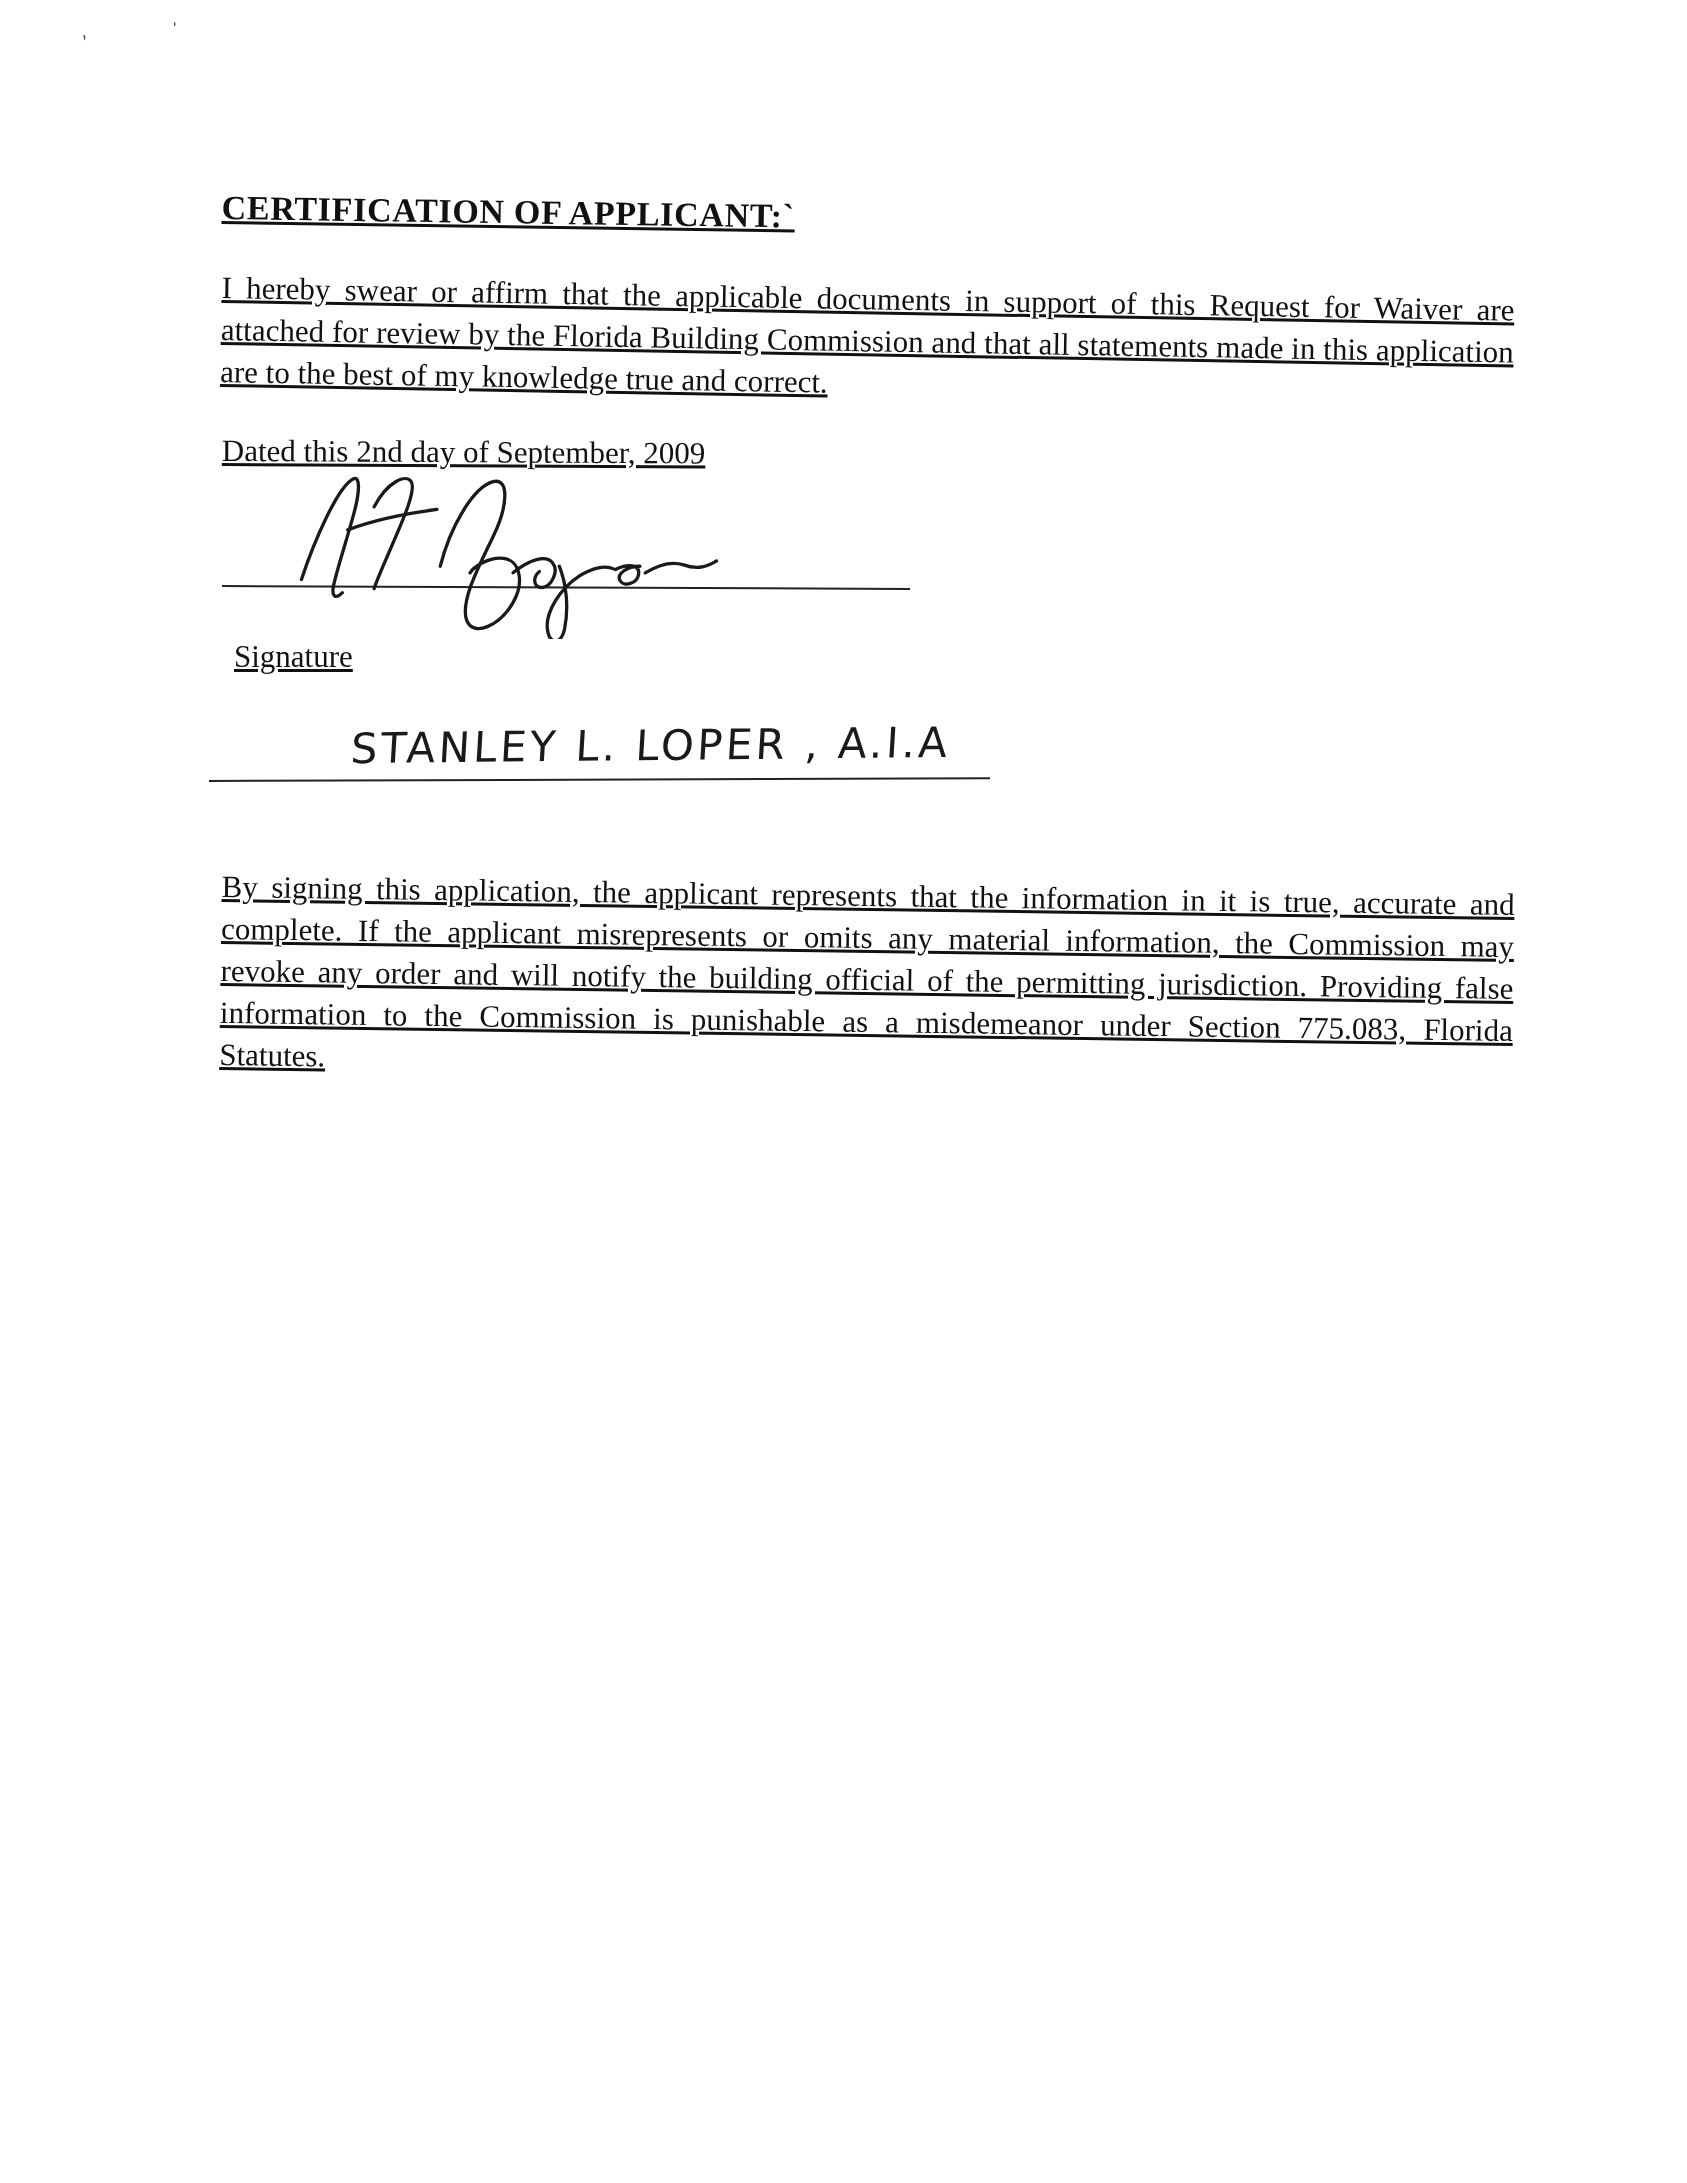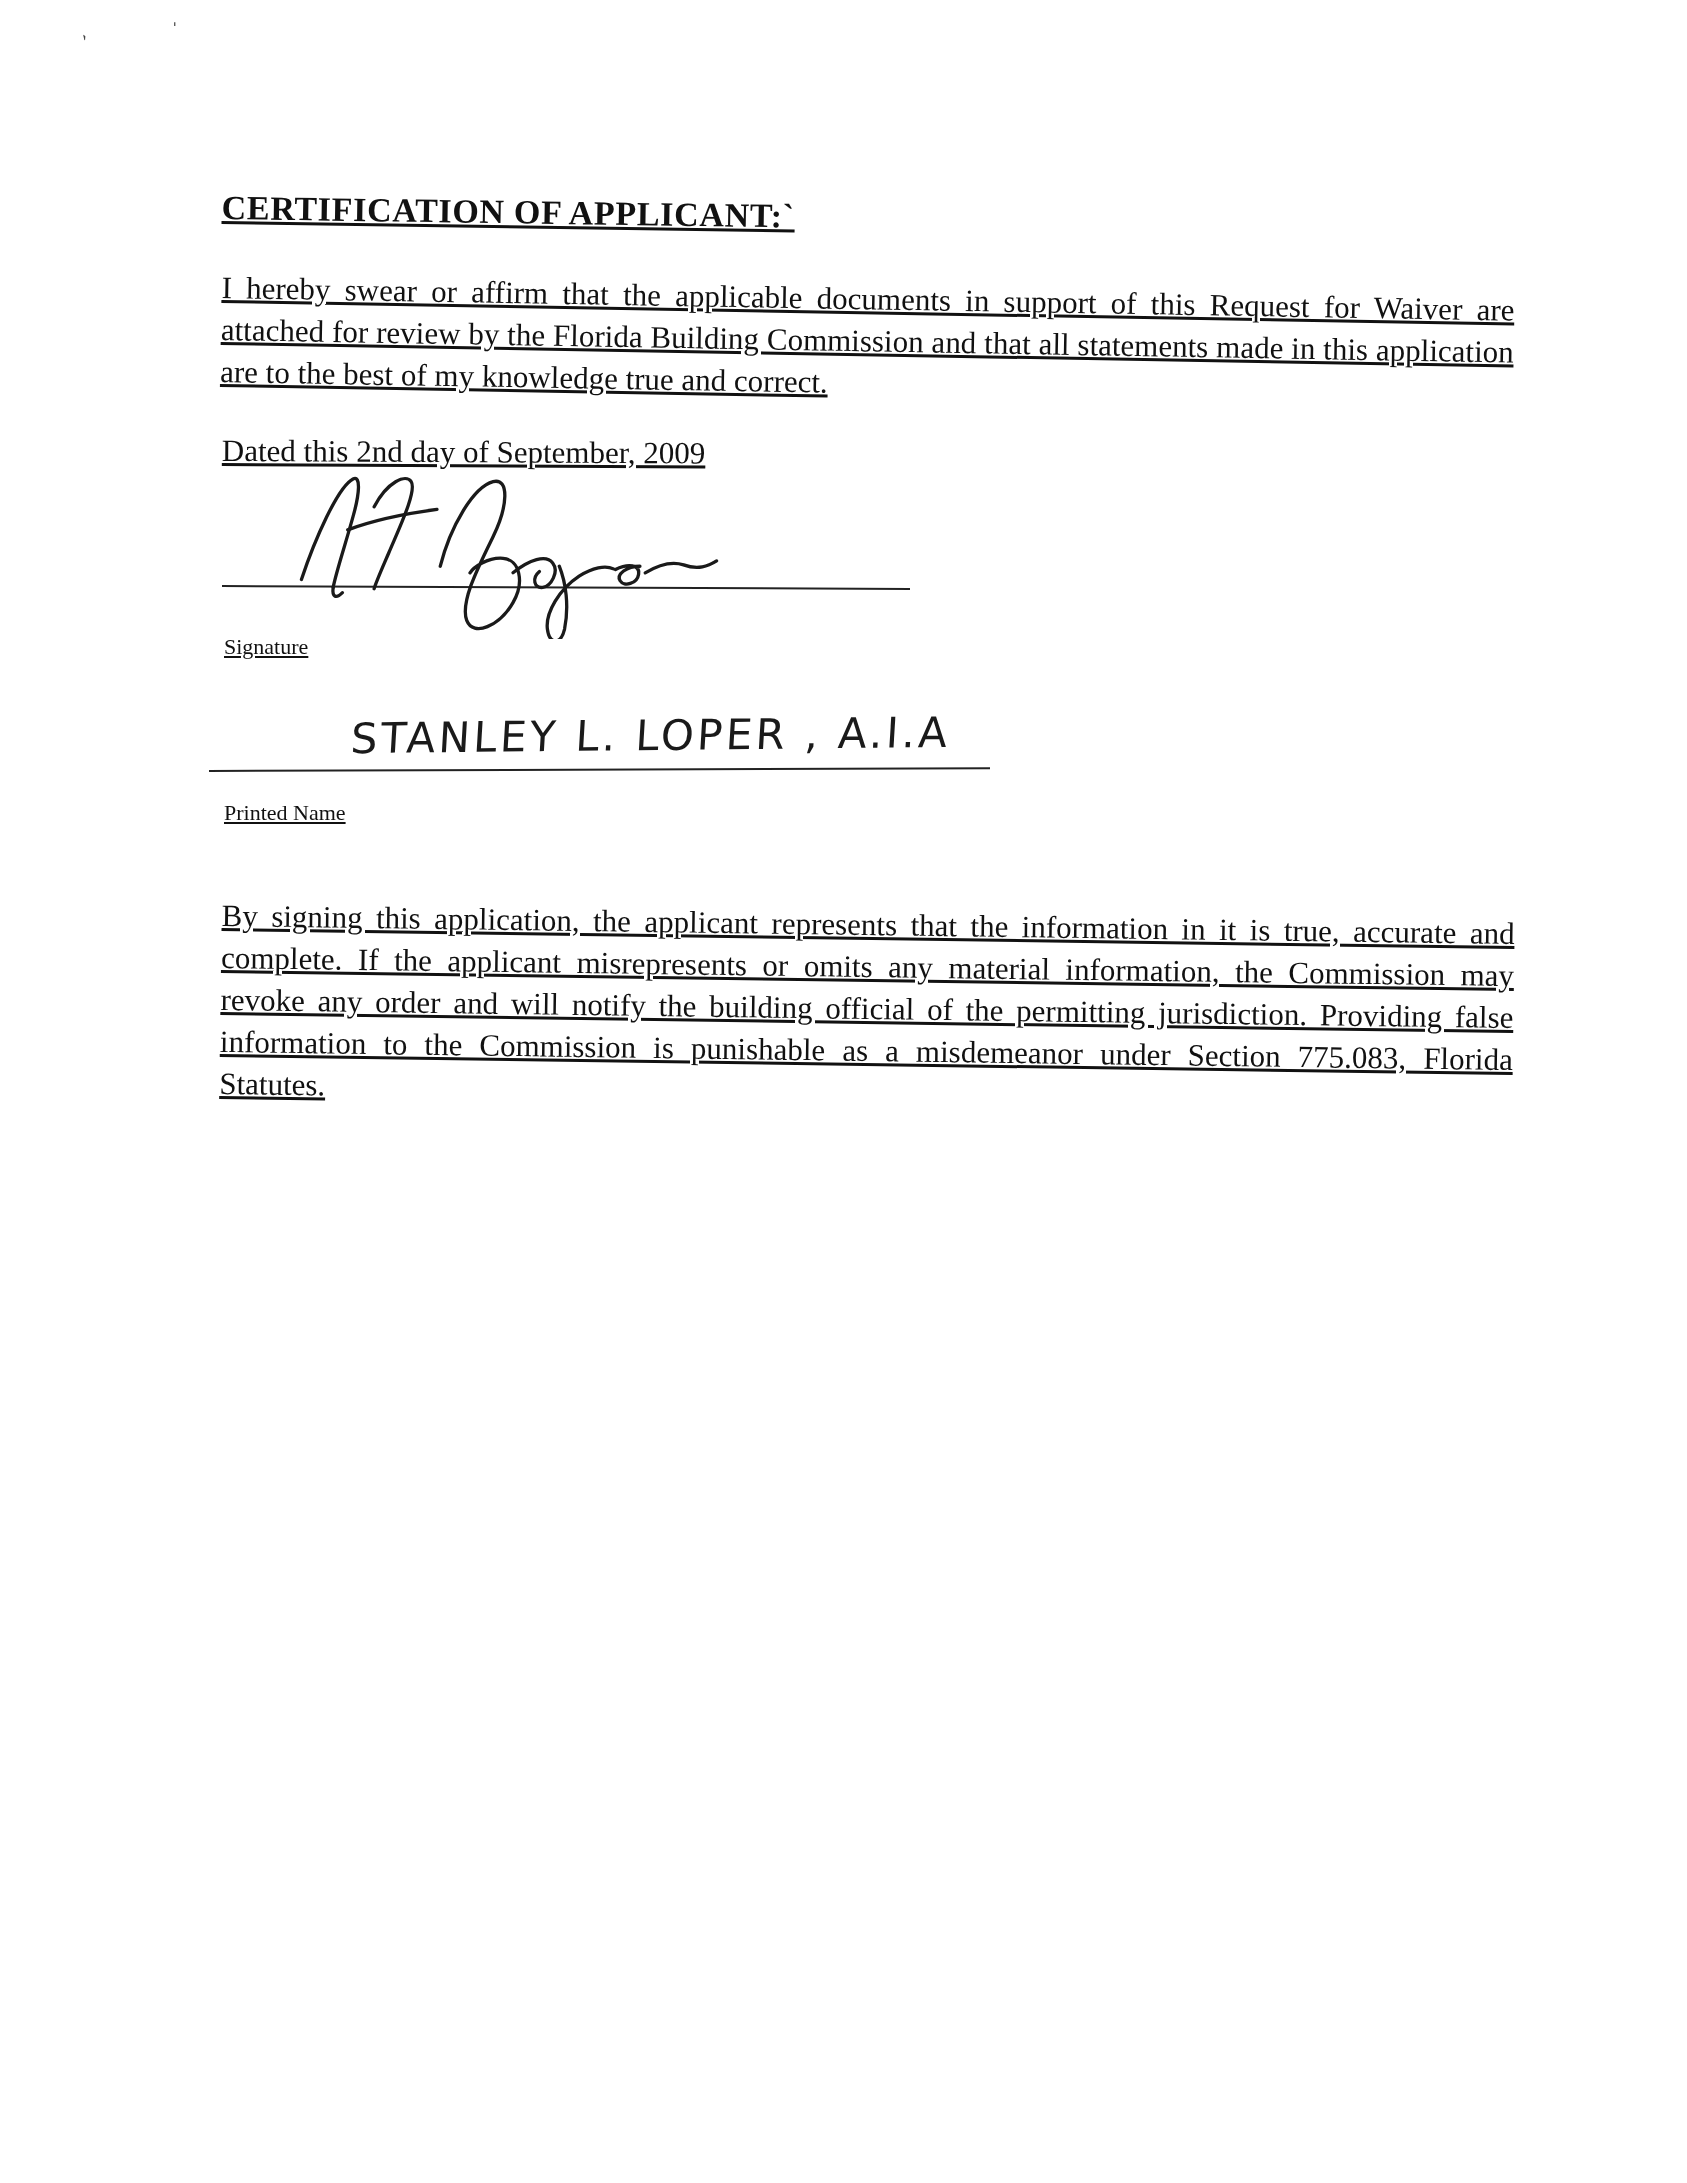--- a/index.html
+++ b/index.html
@@ -65,23 +65,23 @@
   .sig-line{
     position:absolute;
     left:0;
     top:111px;
     width:688px;
     border-bottom:2px solid #222;
     transform:rotate(0.25deg);
     transform-origin:left top;
   }
   .field-label{
-    font-size:22px;
+    font-size:31px;
     line-height:37px;
-    margin:2px;
+    margin:12px;
   }
   .name-block{
     position:relative;
     height:99px;
     margin-top:28px;
   }
   .name-line{
     position:absolute;
     left:-13.2px;
     top:77px;
@@ -144,19 +144,18 @@
         </g>
       </svg>
       <div class="sig-line"></div>
     </div>
     <p class="field-label">Signature</p>
 
     <div class="name-block">
       <span class="printed-name-ink">STANLEY L. LOPER , A.I.A</span>
       <div class="name-line"></div>
     </div>
-    <p class="field-label">Printed Name</p>
 
     <p class="para para-2">By signing this application, the applicant represents that the information in it is true, accurate and complete. If the applicant misrepresents or omits any material information, the Commission may revoke any order and will notify the building official of the permitting jurisdiction. Providing false information to the Commission is punishable as a misdemeanor under Section 775.083, Florida Statutes.</p>
 
   </div>
 </div>
 
 
 </body></html>

